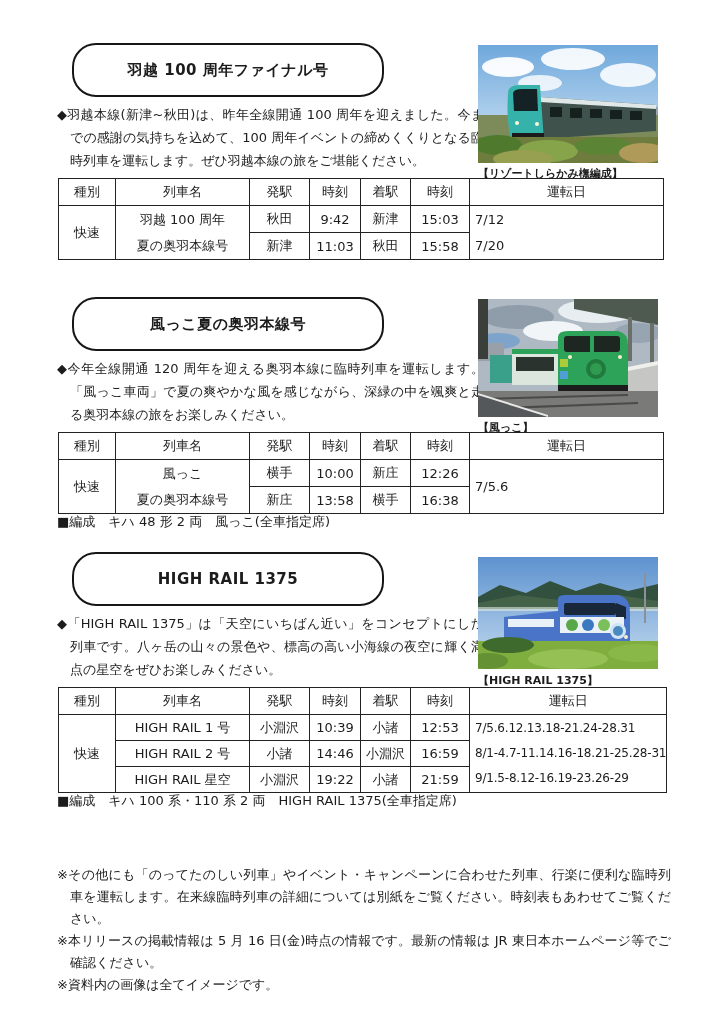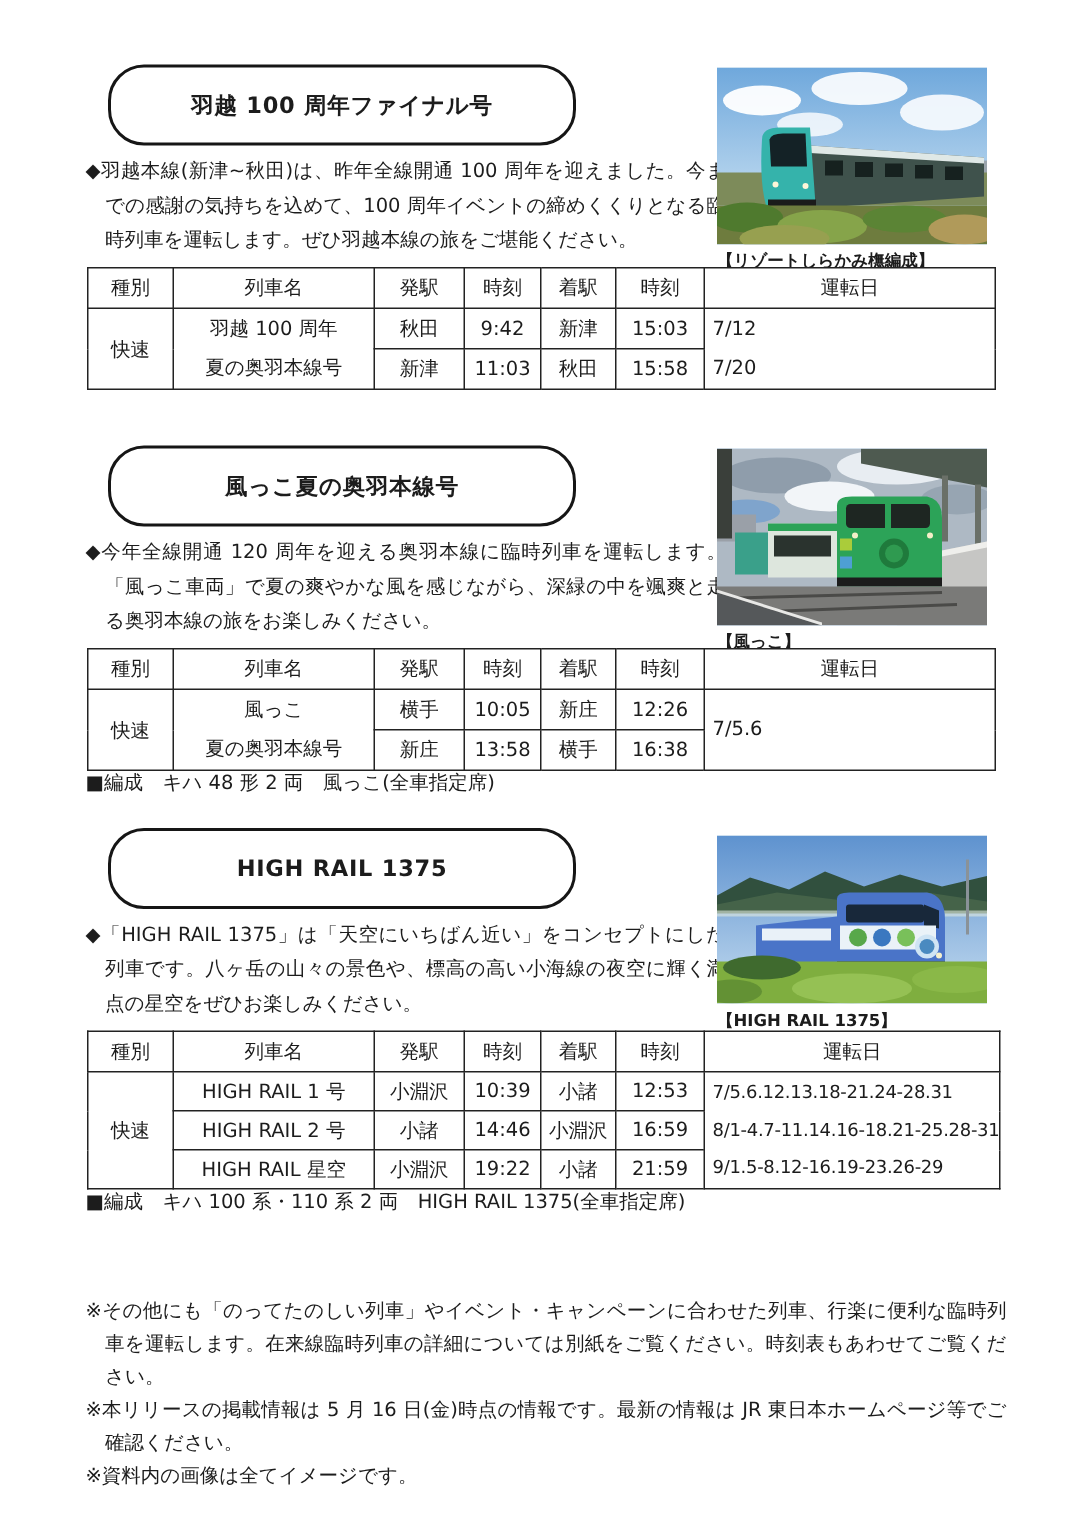--- a/index.html
+++ b/index.html
@@ -248,21 +248,21 @@
         <th>時刻</th>
         <th>運転日</th>
       </tr>
       <tr>
         <td rowspan="2">快速</td>
         <td rowspan="2" class="namecell">
           <div>風っこ</div>
           <div>夏の奥羽本線号</div>
         </td>
         <td>横手</td>
-        <td>10:05</td>
+        <td>10:00</td>
         <td>新庄</td>
         <td>12:26</td>
         <td rowspan="2" class="days">7/5.6</td>
       </tr>
       <tr>
         <td>新庄</td>
         <td>13:58</td>
         <td>横手</td>
         <td>16:38</td>
       </tr>

